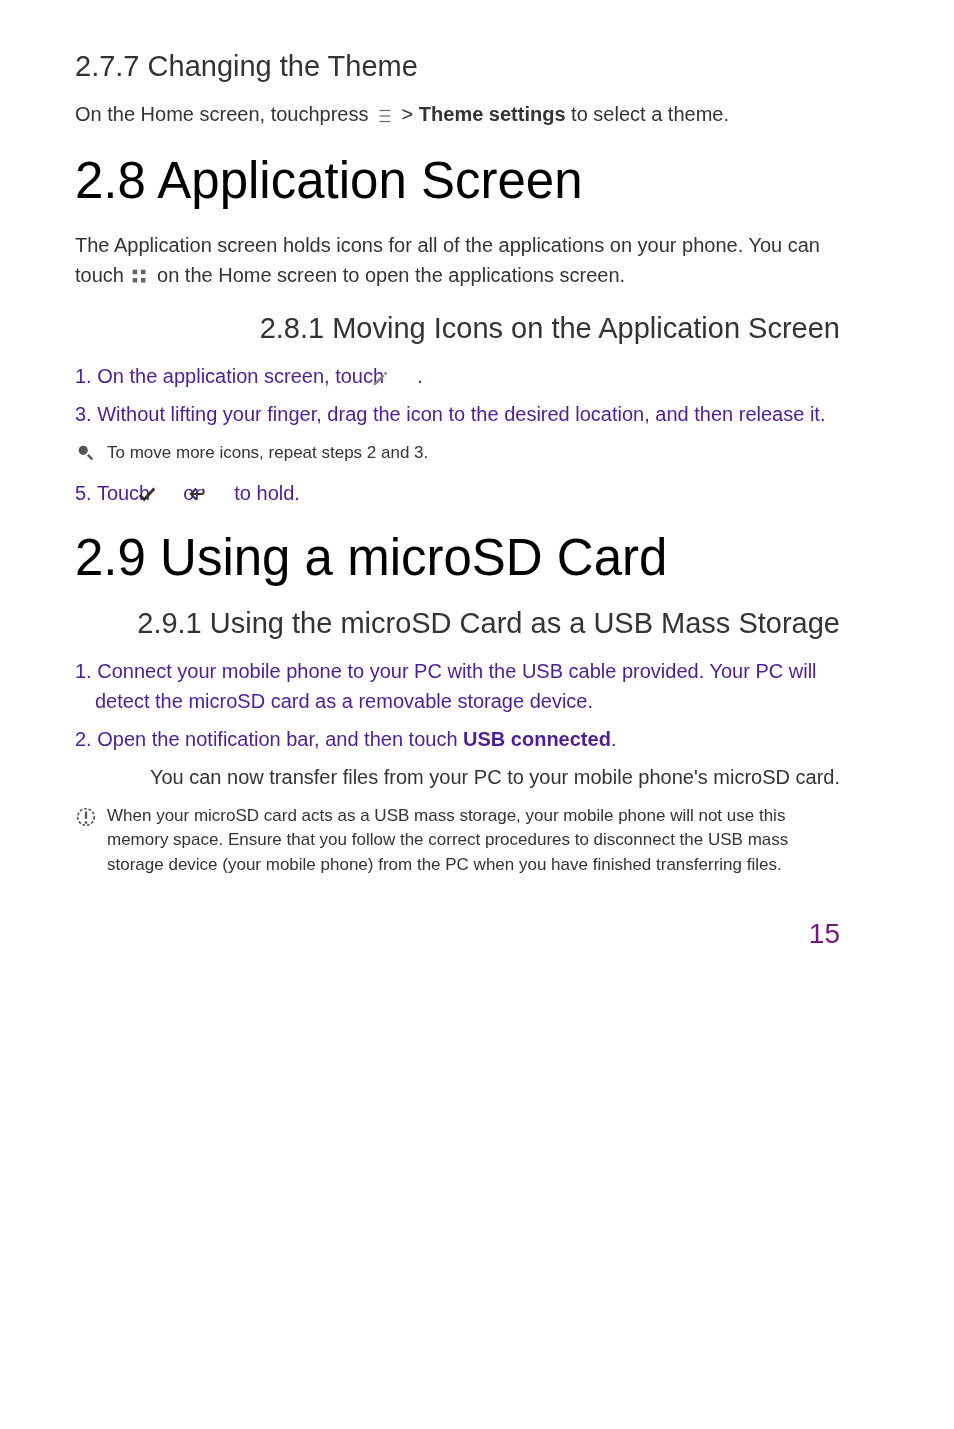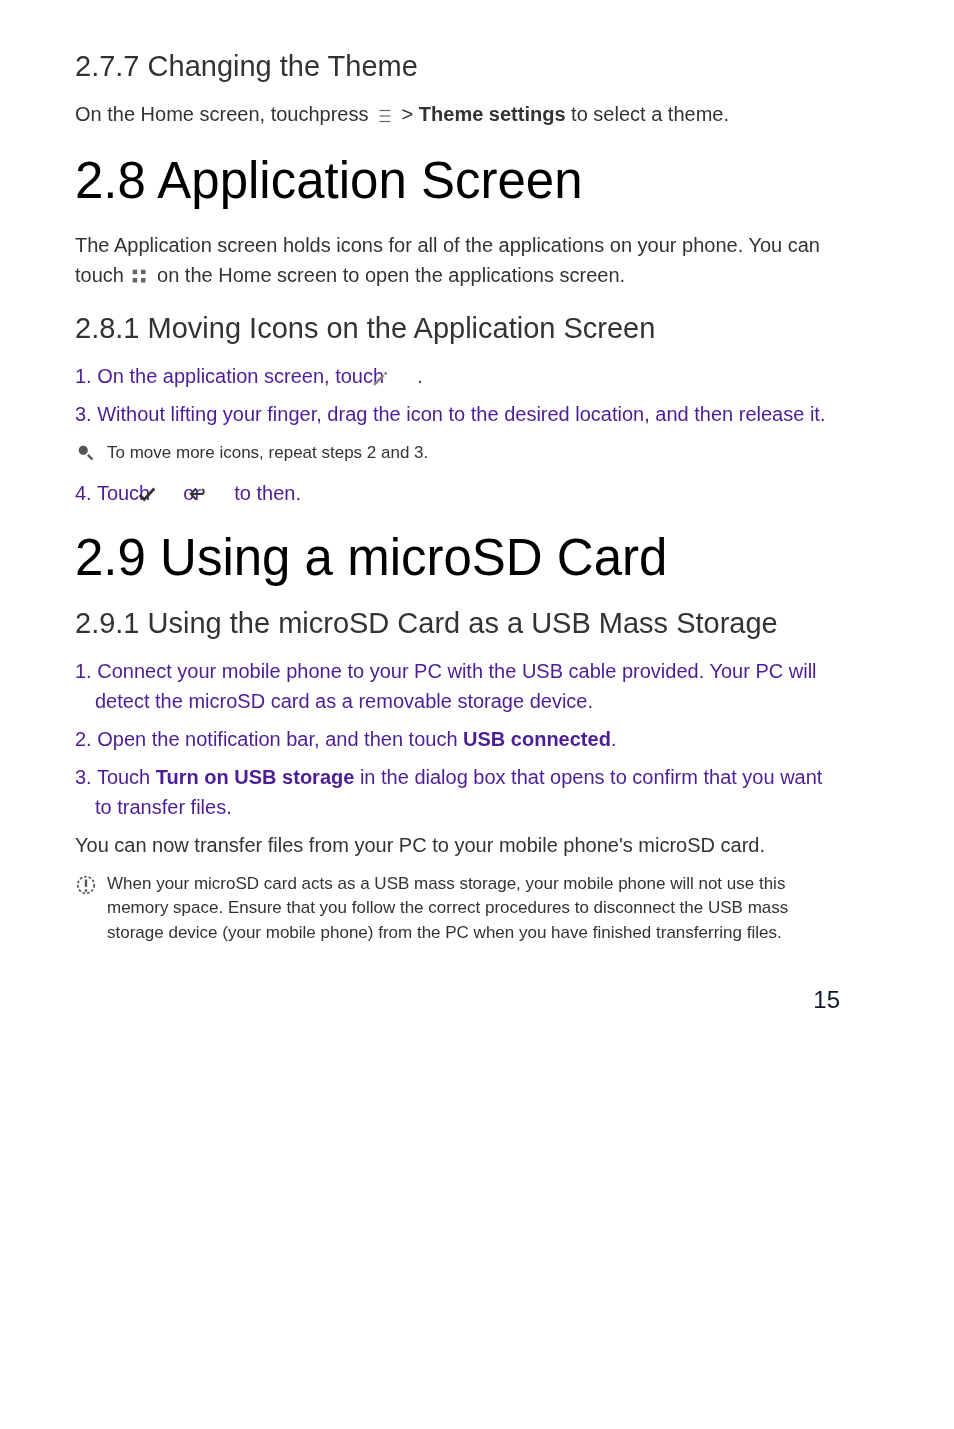--- a/index.html
+++ b/index.html
@@ -69,25 +69,26 @@
       flex-shrink: 0;
       padding-top: 2px;
     }
     .tip-text {
       font-size: 17px;
       line-height: 1.45;
       color: #333;
     }
     .page-number {
       text-align: right;
-      font-size: 24px;
-      color: #0f172a;
+      font-size: 28px;
+      color: #701a75;
       margin-top: 40px;
     }
     .section-gap-sm {
+      text-align: right;
     }
   </style>
 </head>
 <body>
 
 <div class="page">
 
   <div class="h3">2.7.7  Changing the Theme</div>
   <div class="body-text body-text-block">
     <span>On the Home screen, touchpress </span><span class="inline-icon"><svg viewBox="0 0 24 24">
@@ -129,38 +130,35 @@
     <div class="tip-icon-col">
       <span class="inline-icon"><svg viewBox="0 0 24 24">
             <circle cx="9" cy="8" r="5" fill="#555"></circle>
             <path d="M14 13 L19 18" stroke="#555" stroke-width="2.5" fill="none"></path>
           </svg></span>
     </div>
     <div class="tip-text">To move more icons, repeat steps 2 and 3.</div>
   </div>
 
   <div class="list-item">
-    <span>4. Touch </span><span class="inline-icon"><svg viewBox="0 0 24 24">
+    <span>5. Touch </span><span class="inline-icon"><svg viewBox="0 0 24 24">
           <path d="M4 13 L9 18 L20 6" stroke="#333" stroke-width="3" fill="none"></path>
         </svg></span><span> or </span><span class="inline-icon"><svg viewBox="0 0 24 24">
           <path d="M10 6 L4 12 L10 18 M4 12 L16 12 C19 12 19 7 16 7" stroke="#333" stroke-width="2" fill="none"></path>
-        </svg></span><span> to then.</span>
+        </svg></span><span> to hold.</span>
   </div>
 
   <div class="h1">2.9  Using a microSD Card</div>
 
   <div class="h3 section-gap-sm">2.9.1  Using the microSD Card as a USB Mass Storage</div>
   <div class="list-item">
     <span>1. Connect your mobile phone to your PC with the USB cable provided. Your PC will detect the microSD card as a removable storage device.</span>
   </div>
   <div class="list-item">
     <span>2. Open the notification bar, and then touch </span><span class="bold">USB connected</span><span>.</span>
-  </div>
-  <div class="list-item">
-    <span>3. Touch </span><span class="bold">Turn on USB storage</span><span> in the dialog box that opens to confirm that you want to transfer files.</span>
   </div>
   <div class="body-text section-gap-sm">You can now transfer files from your PC to your mobile phone's microSD card.</div>
 
   <div class="tip-row">
     <div class="tip-icon-col">
       <span class="inline-icon"><svg viewBox="0 0 24 24">
             <circle cx="12" cy="12" r="9" stroke="#555" stroke-width="1.8" fill="none" stroke-dasharray="3 2"></circle>
             <line x1="12" y1="6" x2="12" y2="14" stroke="#555" stroke-width="2.5"></line>
             <circle cx="12" cy="18" r="1.5" fill="#555"></circle>
           </svg></span>

